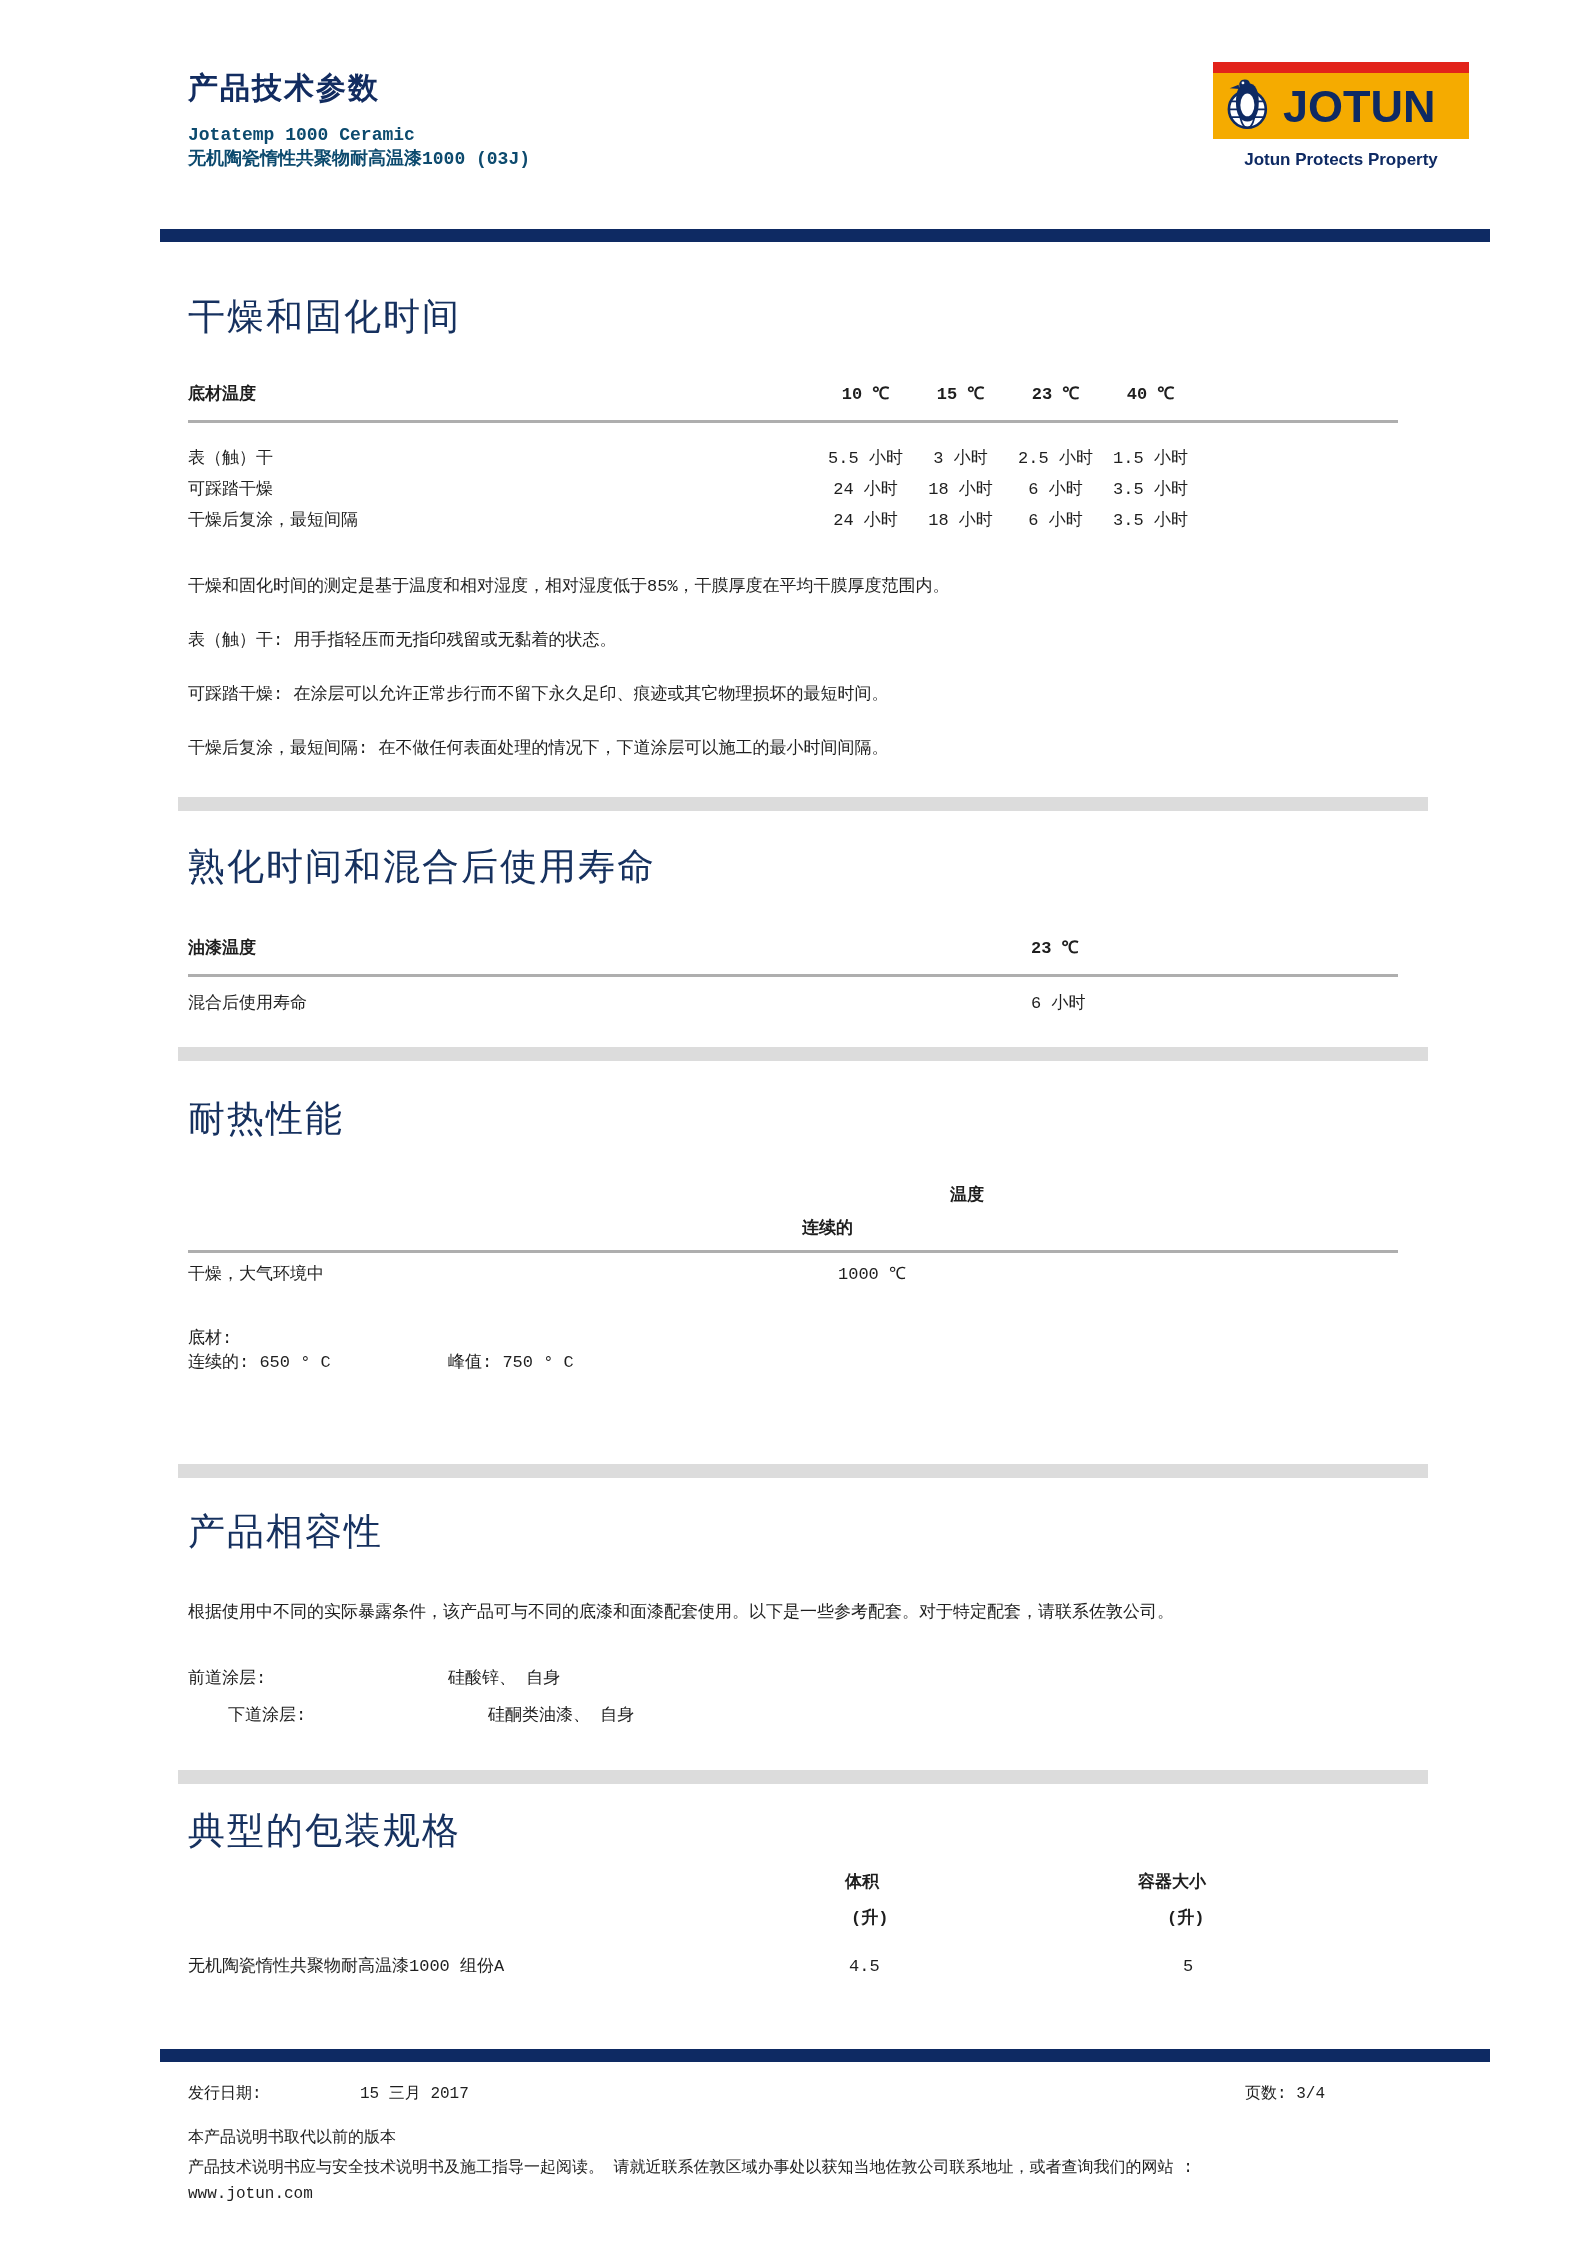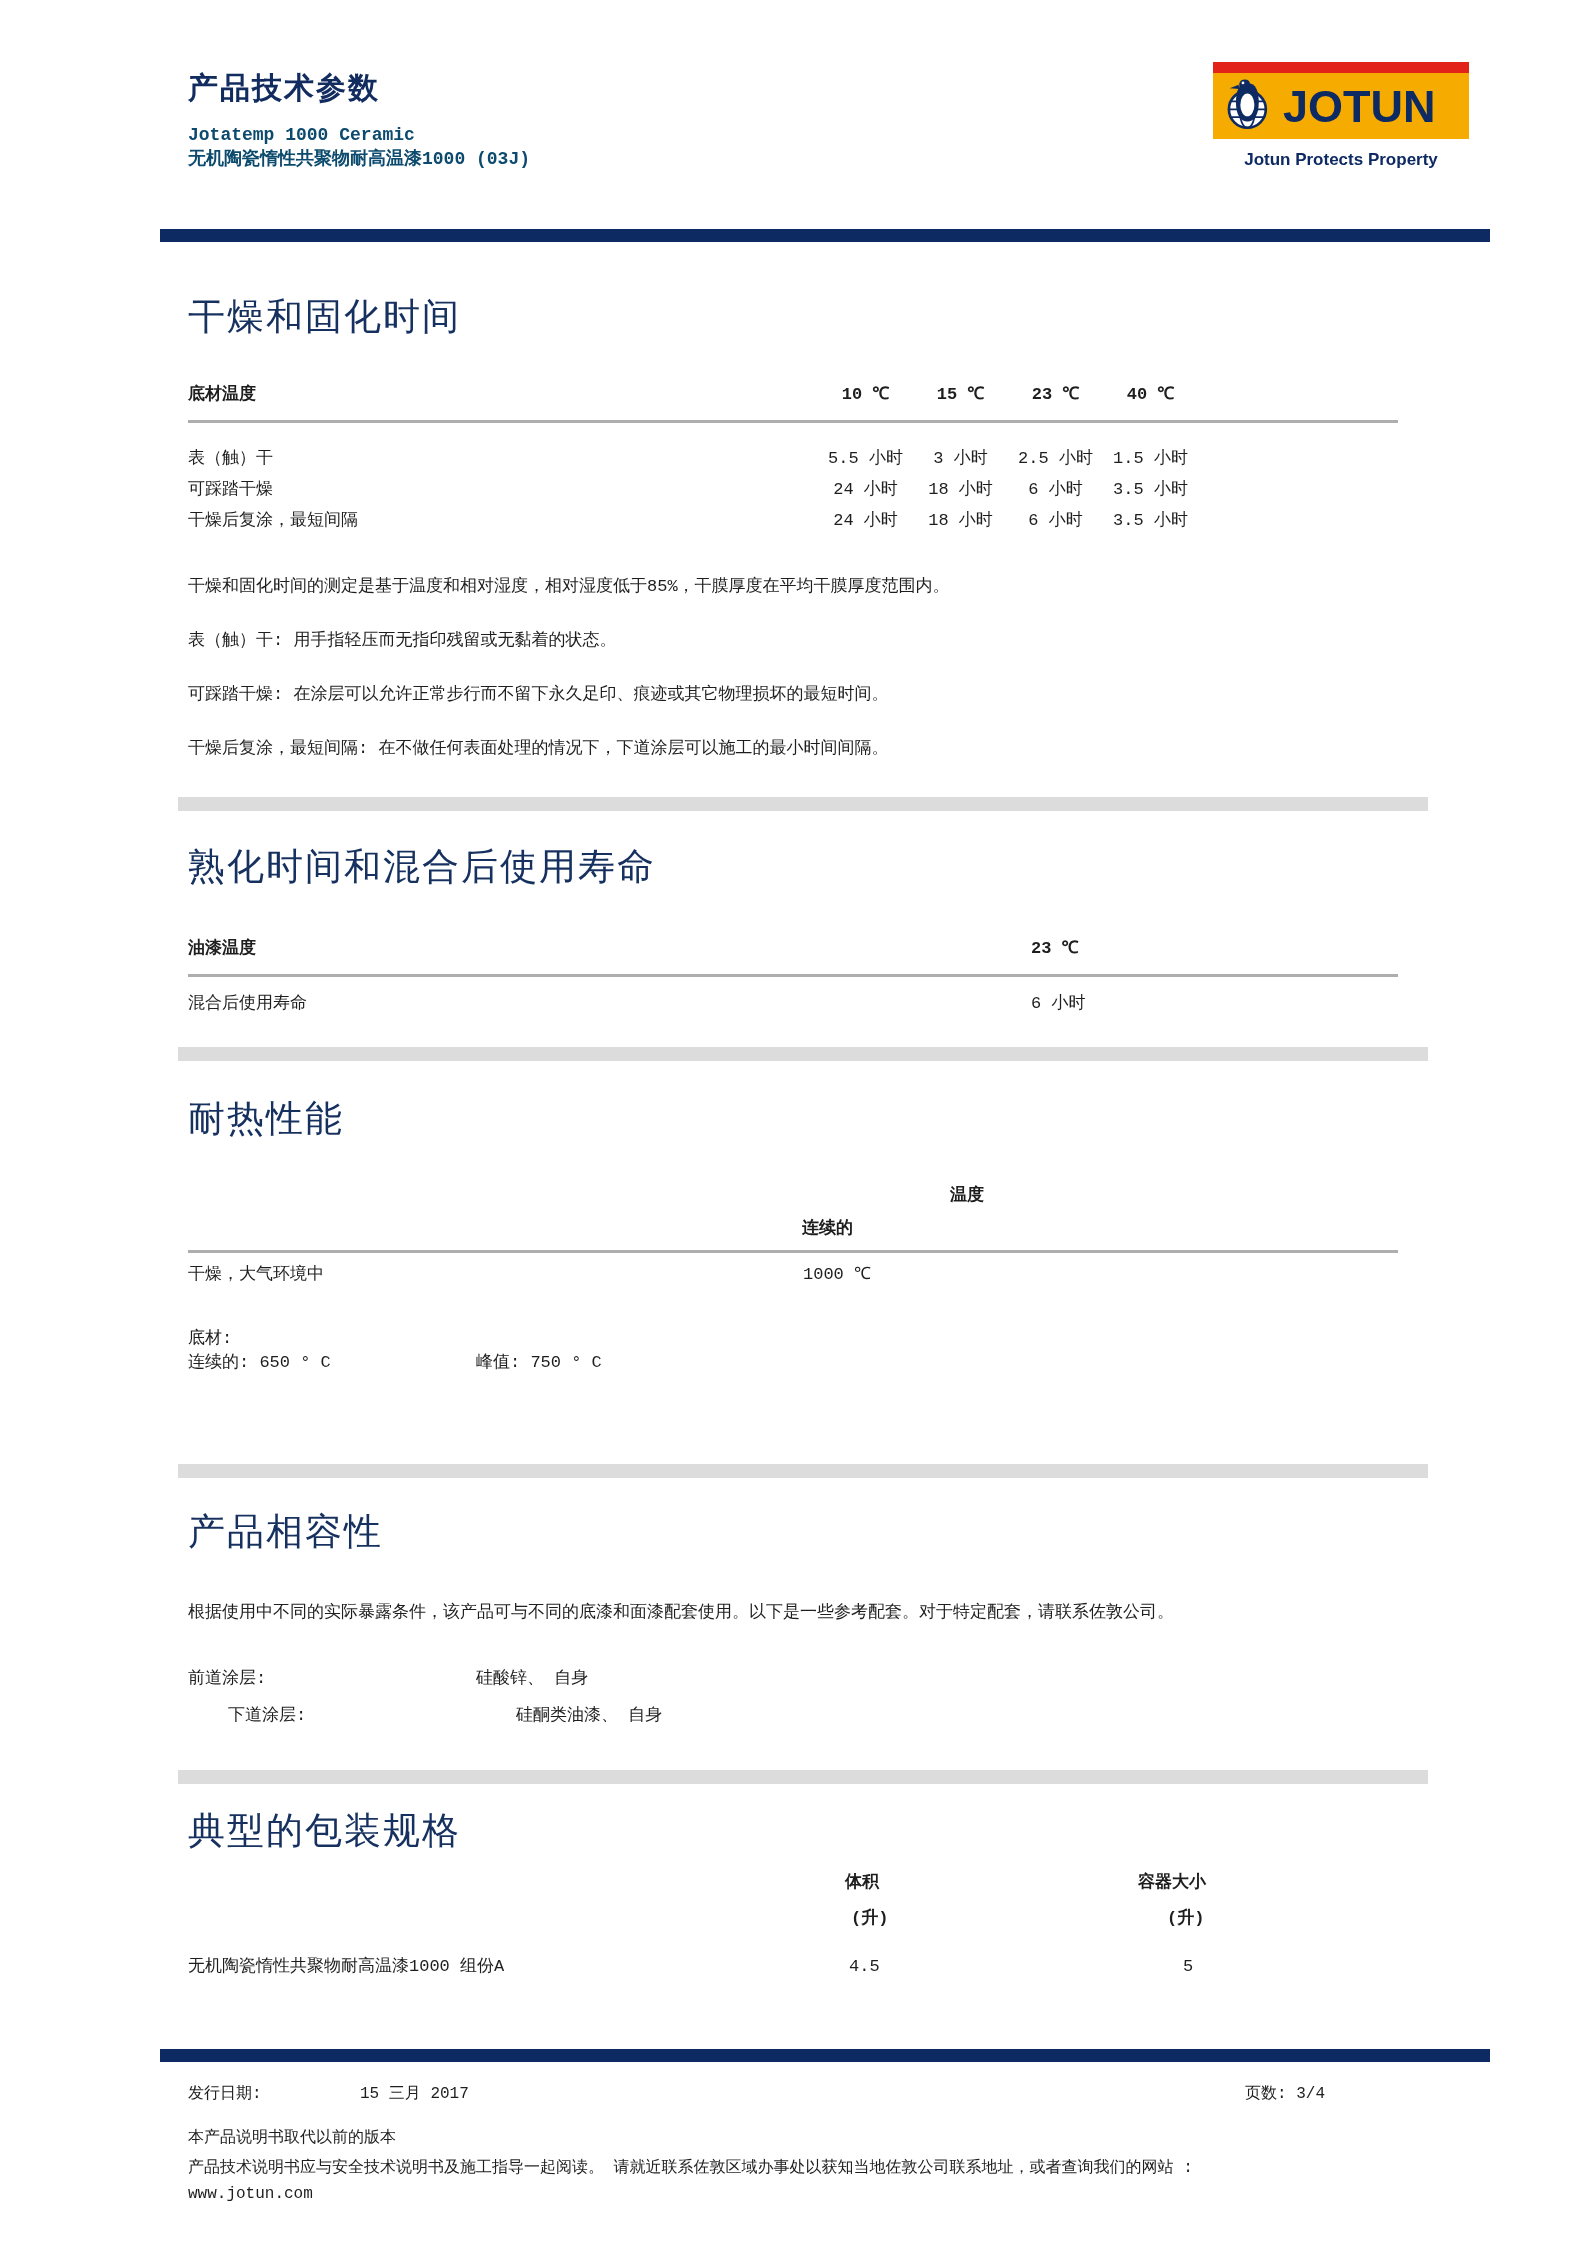--- a/index.html
+++ b/index.html
@@ -19,22 +19,22 @@
   .bluebar{position:absolute;left:160px;width:1330px;height:13px;background:#0e2a63;}
   .divider{position:absolute;left:178px;width:1250px;height:14px;background:#dcdcdc;}
   .rule{position:absolute;left:188px;width:1210px;height:3px;background:#aeaeae;}
   
   .t1{position:absolute;left:188px;width:1210px;}
   .t1-row{display:grid;grid-template-columns:630px 95px 95px 95px 95px;align-items:baseline;}
   .t1-row .c{text-align:center;}
   .t1-body .t1-row{height:31px;}
   
   .t2-row{display:grid;grid-template-columns:843px 1fr;align-items:baseline;}
-  .t3-row{display:grid;grid-template-columns:615px 1fr;align-items:baseline;}
-  .t4-row{display:grid;grid-template-columns:260px 1fr;align-items:baseline;gap:28px;}
+  .t3-row{display:grid;grid-template-columns:615px 1fr;align-items:baseline;gap:35px;}
+  .t4-row{display:grid;grid-template-columns:260px 1fr;align-items:baseline;}
   .note{margin:0 0 33px 0;}
   .intro{width:1232px;line-height:37px;font-size:17px;}
   
   .logo-box{position:absolute;left:1213px;top:62px;width:256px;height:77px;background:#f5ab00;}
   .logo-red{position:absolute;left:0;top:0;width:256px;height:11px;background:#e2231a;}
   .logo-inner{position:absolute;left:0;top:11px;width:228px;height:66px;display:flex;align-items:center;}
   .logo-word{font-family:"Liberation Sans",sans-serif;font-weight:bold;font-size:45px;color:#0e2a63;letter-spacing:0px;line-height:1;margin-left:4px;}
   .tagline{position:absolute;left:1213px;top:150px;width:256px;text-align:center;
     font-family:"Liberation Sans",sans-serif;font-weight:bold;font-size:17px;color:#0e2a63;}
 </style>

